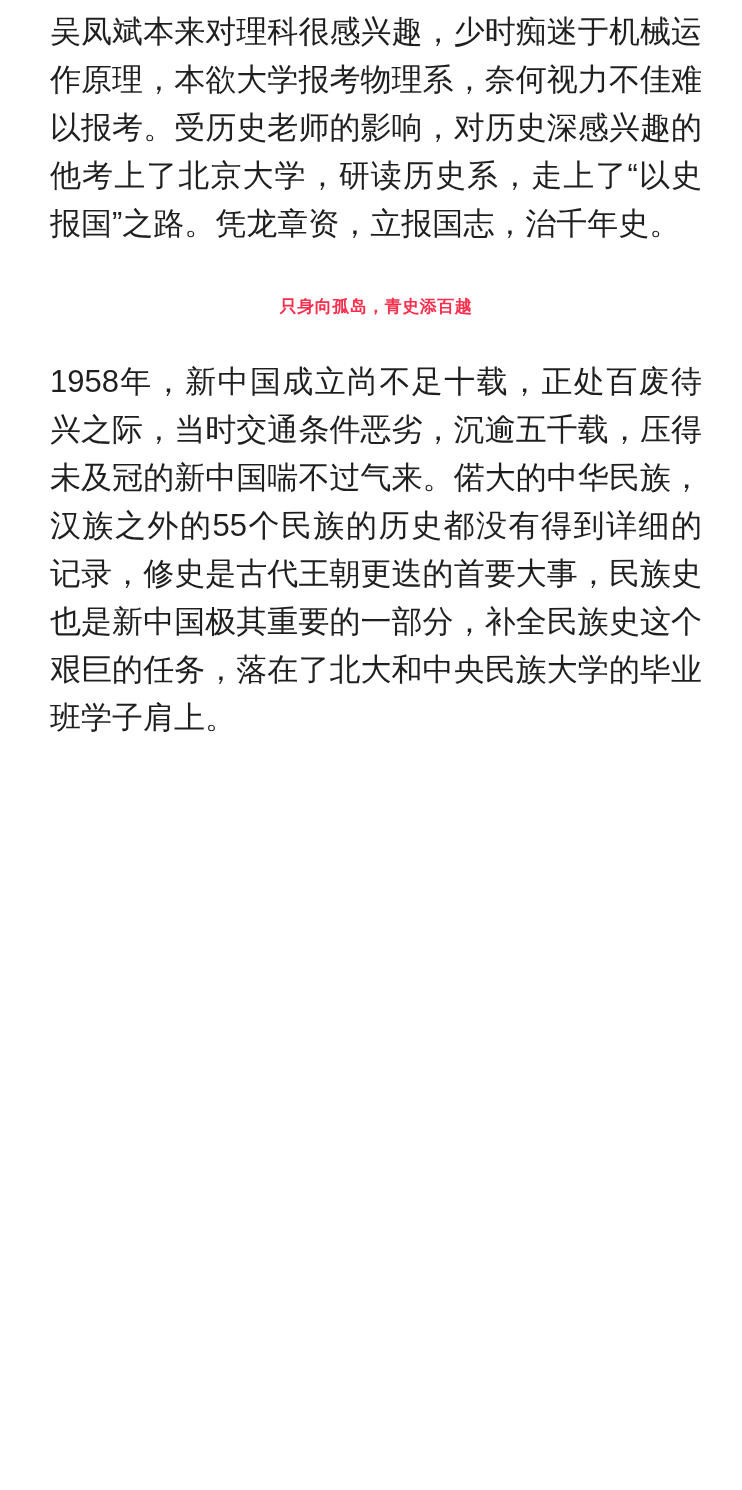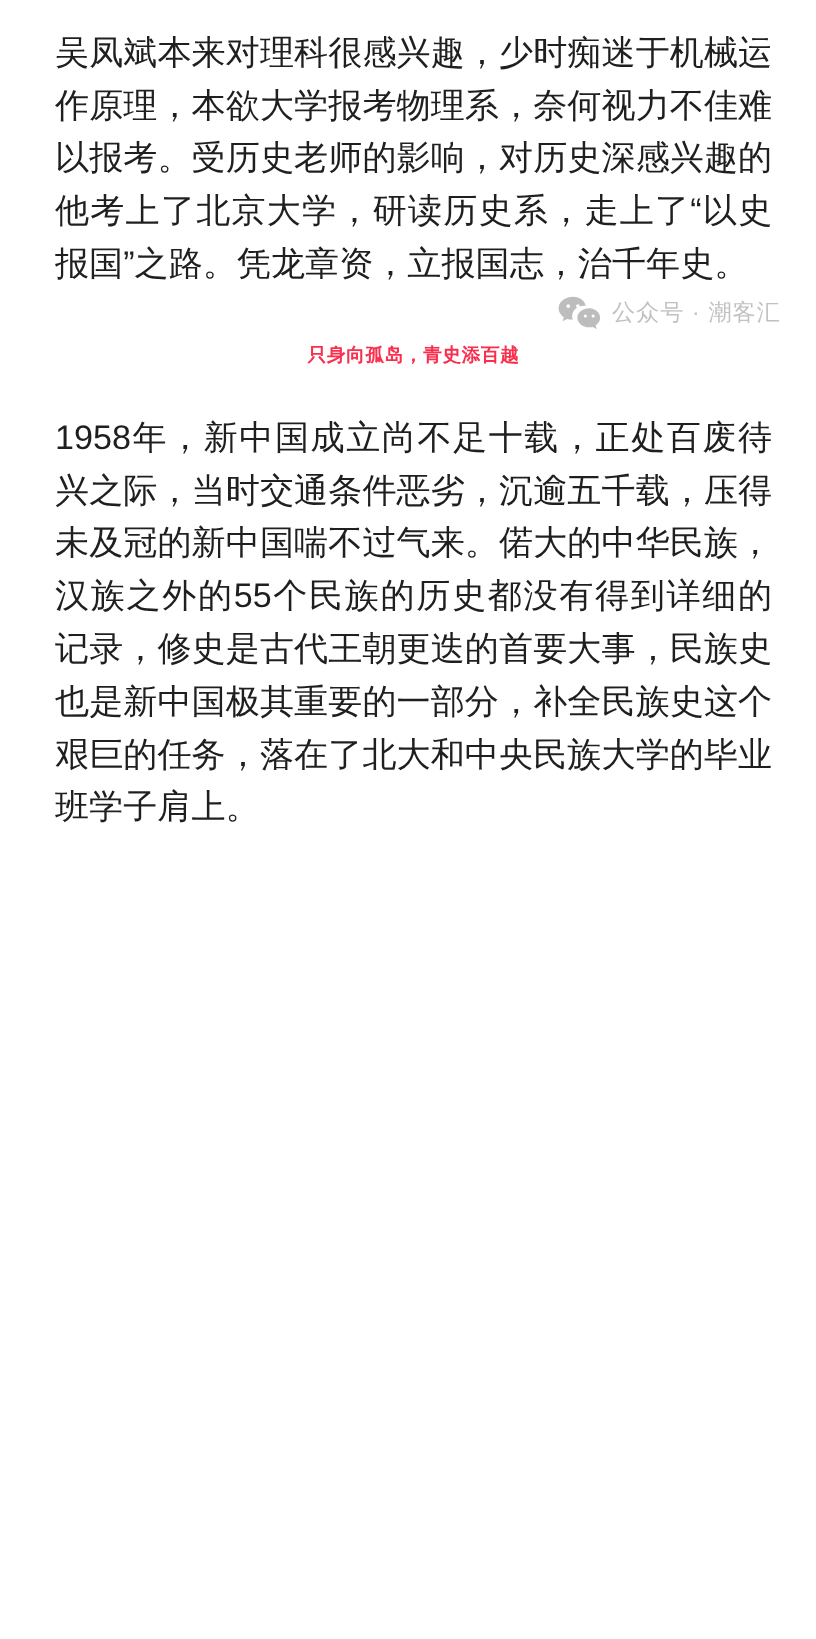--- a/index.html
+++ b/index.html
@@ -27,21 +27,21 @@
   .body-para{
     margin:0;
     font-size:31px;
     line-height:48px;
     letter-spacing:0px;
     color:var(--body-text);
     text-align:justify;
     text-justify:inter-ideograph;
     word-break:break-all;
   }
-  .para-1{margin-top:24px;}
+  .para-1{margin-top:8px;}
   .para-2{margin-top:38px;}
   .para-3{margin-top:56px;}
   .section-heading{
     margin:46px 0 0 0;
     font-size:17px;
     line-height:26px;
     font-weight:bold;
     color:var(--heading-red);
     text-align:center;
     letter-spacing:0.5px;
@@ -75,26 +75,13 @@
   <div class="content">
 
     <p class="body-para para-1">吴凤斌本来对理科很感兴趣，少时痴迷于机械运作原理，本欲大学报考物理系，奈何视力不佳难以报考。受历史老师的影响，对历史深感兴趣的他考上了北京大学，研读历史系，走上了“以史报国”之路。凭龙章资，立报国志，治千年史。</p>
 
     <h2 class="section-heading">只身向孤岛，青史添百越</h2>
 
     <p class="body-para para-2">1958年，新中国成立尚不足十载，正处百废待兴之际，当时交通条件恶劣，沉逾五千载，压得未及冠的新中国喘不过气来。偌大的中华民族，汉族之外的55个民族的历史都没有得到详细的记录，修史是古代王朝更迭的首要大事，民族史也是新中国极其重要的一部分，补全民族史这个艰巨的任务，落在了北大和中央民族大学的毕业班学子肩上。</p>
 
   </div>
 
-  <div class="watermark">
-    <svg class="wechat-icon" viewBox="0 0 40 31" xmlns="http://www.w3.org/2000/svg" aria-hidden="true">
-
-      <path fill="#bdbdbd" d="M14.2 0.8 C6.6 0.8 0.8 5.5 0.8 11.3 c0 3.3 1.9 6.2 4.8 8.1 l-1.2 3.7 4.2-2.1 c1.1 0.3 2.3 0.5 3.6 0.5 0.5 0 1 0 1.5-0.1 -0.4-1-0.6-2-0.6-3.1 0-5.2 4.9-9.3 10.9-9.3 0.6 0 1.1 0 1.6 0.1 C24.3 4 19.7 0.8 14.2 0.8 Z"></path>
-      <circle fill="#ffffff" cx="9.6" cy="9.2" r="1.7"></circle>
-      <circle fill="#ffffff" cx="18.4" cy="9.2" r="1.7"></circle>
-
-      <path fill="#bdbdbd" d="M28.6 11.2 c-5.9 0-10.7 3.9-10.7 8.7 0 4.8 4.8 8.7 10.7 8.7 1.1 0 2.2-0.1 3.2-0.4 l3.8 1.9 -1.1-3.3 c2.5-1.6 4.1-4.1 4.1-6.9 0-4.8-4.8-8.7-10-8.7 Z"></path>
-      <circle fill="#ffffff" cx="25.2" cy="18.3" r="1.4"></circle>
-      <circle fill="#ffffff" cx="32.2" cy="18.3" r="1.4"></circle>
-    </svg>
-    <span class="watermark-label">公众号 · 潮客汇</span>
-  </div>
 </div>
 
 </body></html>

